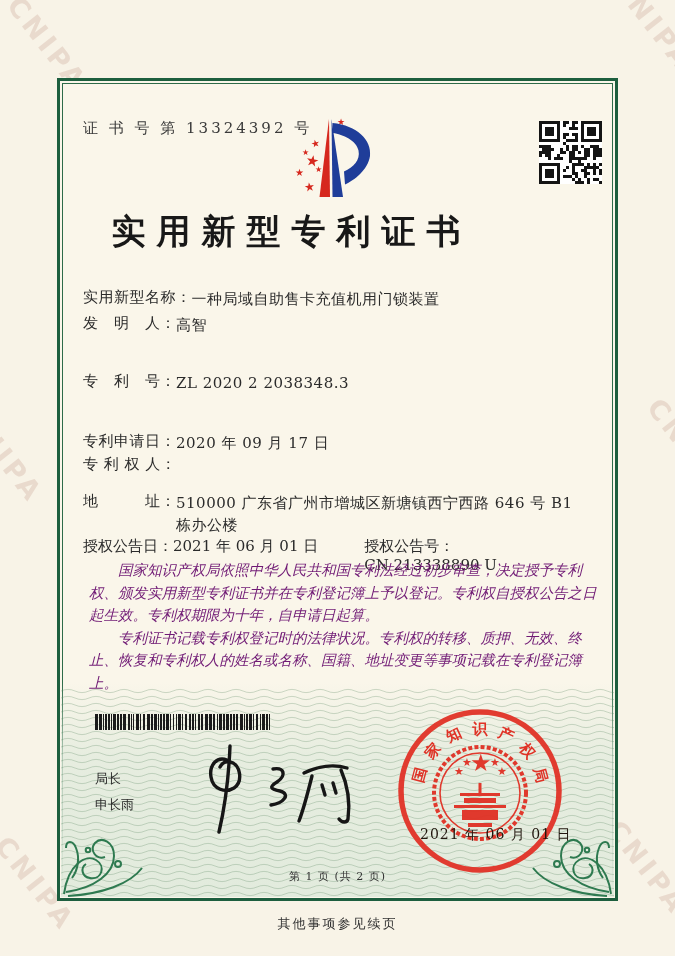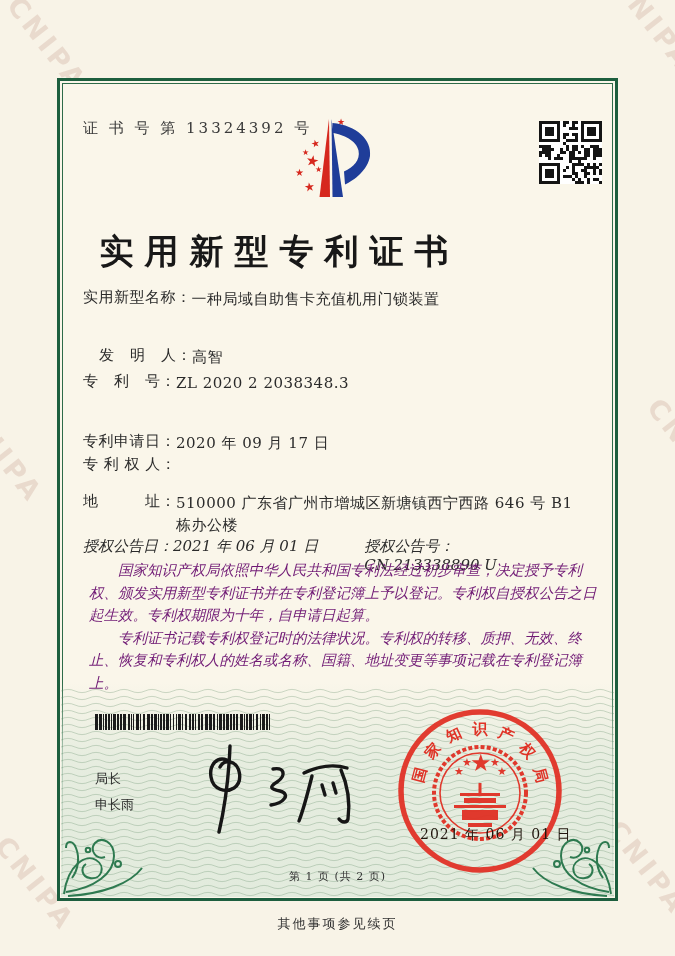--- a/index.html
+++ b/index.html
@@ -27,28 +27,28 @@
     position:absolute;left:1px;right:1px;bottom:1px;height:215px;
     background:linear-gradient(180deg,rgba(229,237,225,0) 0%,rgba(224,234,220,0.75) 35%,#e2ebdd 100%);
   }
   #waves{position:absolute;left:1px;bottom:1px;height:210px;overflow:hidden;}
   .corner-orn{position:absolute;z-index:5;}
   .content{position:absolute;left:0;top:0;width:675px;height:956px;z-index:6;}
   .cert-no{position:absolute;left:83px;top:119px;font-size:15px;letter-spacing:3px;color:#3a3a3a;}
   .logo{position:absolute;left:293px;top:110px;}
   .qr{position:absolute;left:539px;top:121px;width:63px;height:63px;}
   .title{
-    position:absolute;left:0;top:209px;width:548px;text-align:center;
-    font-size:34px;font-weight:bold;letter-spacing:11px;color:#181818;text-indent:11px;margin-top:20px;
+    position:absolute;left:12px;top:209px;width:548px;text-align:center;
+    font-size:34px;font-weight:bold;letter-spacing:11px;color:#181818;text-indent:11px;
   }
   .field-row{position:absolute;left:83px;font-size:15px;letter-spacing:0.5px;color:#2b2b2b;display:flex;}
   .field-label{flex:0 0 auto;white-space:pre;}
   .field-value{width:412px;line-height:22px;}
   .grant-row{position:absolute;left:83px;top:537px;font-size:15px;color:#2b2b2b;display:flex;width:512px;}
-  .grant-pair{display:flex;white-space:pre;font-style:italic;}
+  .grant-pair{display:flex;white-space:pre;}
   .grant-pair.second{margin-left:46px;flex-direction:column;}
   .paragraphs{
     position:absolute;left:89px;top:559px;width:512px;
     font-size:14.5px;line-height:22.6px;font-style:italic;color:#701a75;
   }
   .paragraphs p{margin:0;text-indent:2em;}
   .barcode{position:absolute;left:95px;top:714px;width:180px;height:16px;}
   .signer{position:absolute;left:95px;top:766px;font-family:"Liberation Sans","DejaVu Sans",sans-serif;font-size:13px;color:#2a2a2a;line-height:26px;}
   .signature{position:absolute;left:196px;top:742px;}
   .seal{position:absolute;left:394px;top:705px;width:172px;height:172px;}
@@ -282,21 +282,21 @@
         <rect x="1.5" y="43.5" width="18" height="18" fill="none" stroke="#141414" stroke-width="3"></rect>
         <rect x="6" y="48" width="9" height="9" fill="#141414"></rect>
       </svg></div>
 
   <div class="title">实用新型专利证书</div>
 
   <div class="field-row" style="top:288px;">
     <span class="field-label">实用新型名称：</span>
     <span class="field-value">一种局域自助售卡充值机用门锁装置</span>
   </div>
-  <div class="field-row" style="top:346px;margin-left:16px;">
+  <div class="field-row" style="top:314px;">
     <span class="field-label">发　明　人：</span>
     <span class="field-value">高智</span>
   </div>
   <div class="field-row" style="top:372px;">
     <span class="field-label">专　利　号：</span>
     <span class="field-value">ZL 2020 2 2038348.3</span>
   </div>
   <div class="field-row" style="top:432px;">
     <span class="field-label">专利申请日：</span>
     <span class="field-value">2020 年 09 月 17 日</span>

